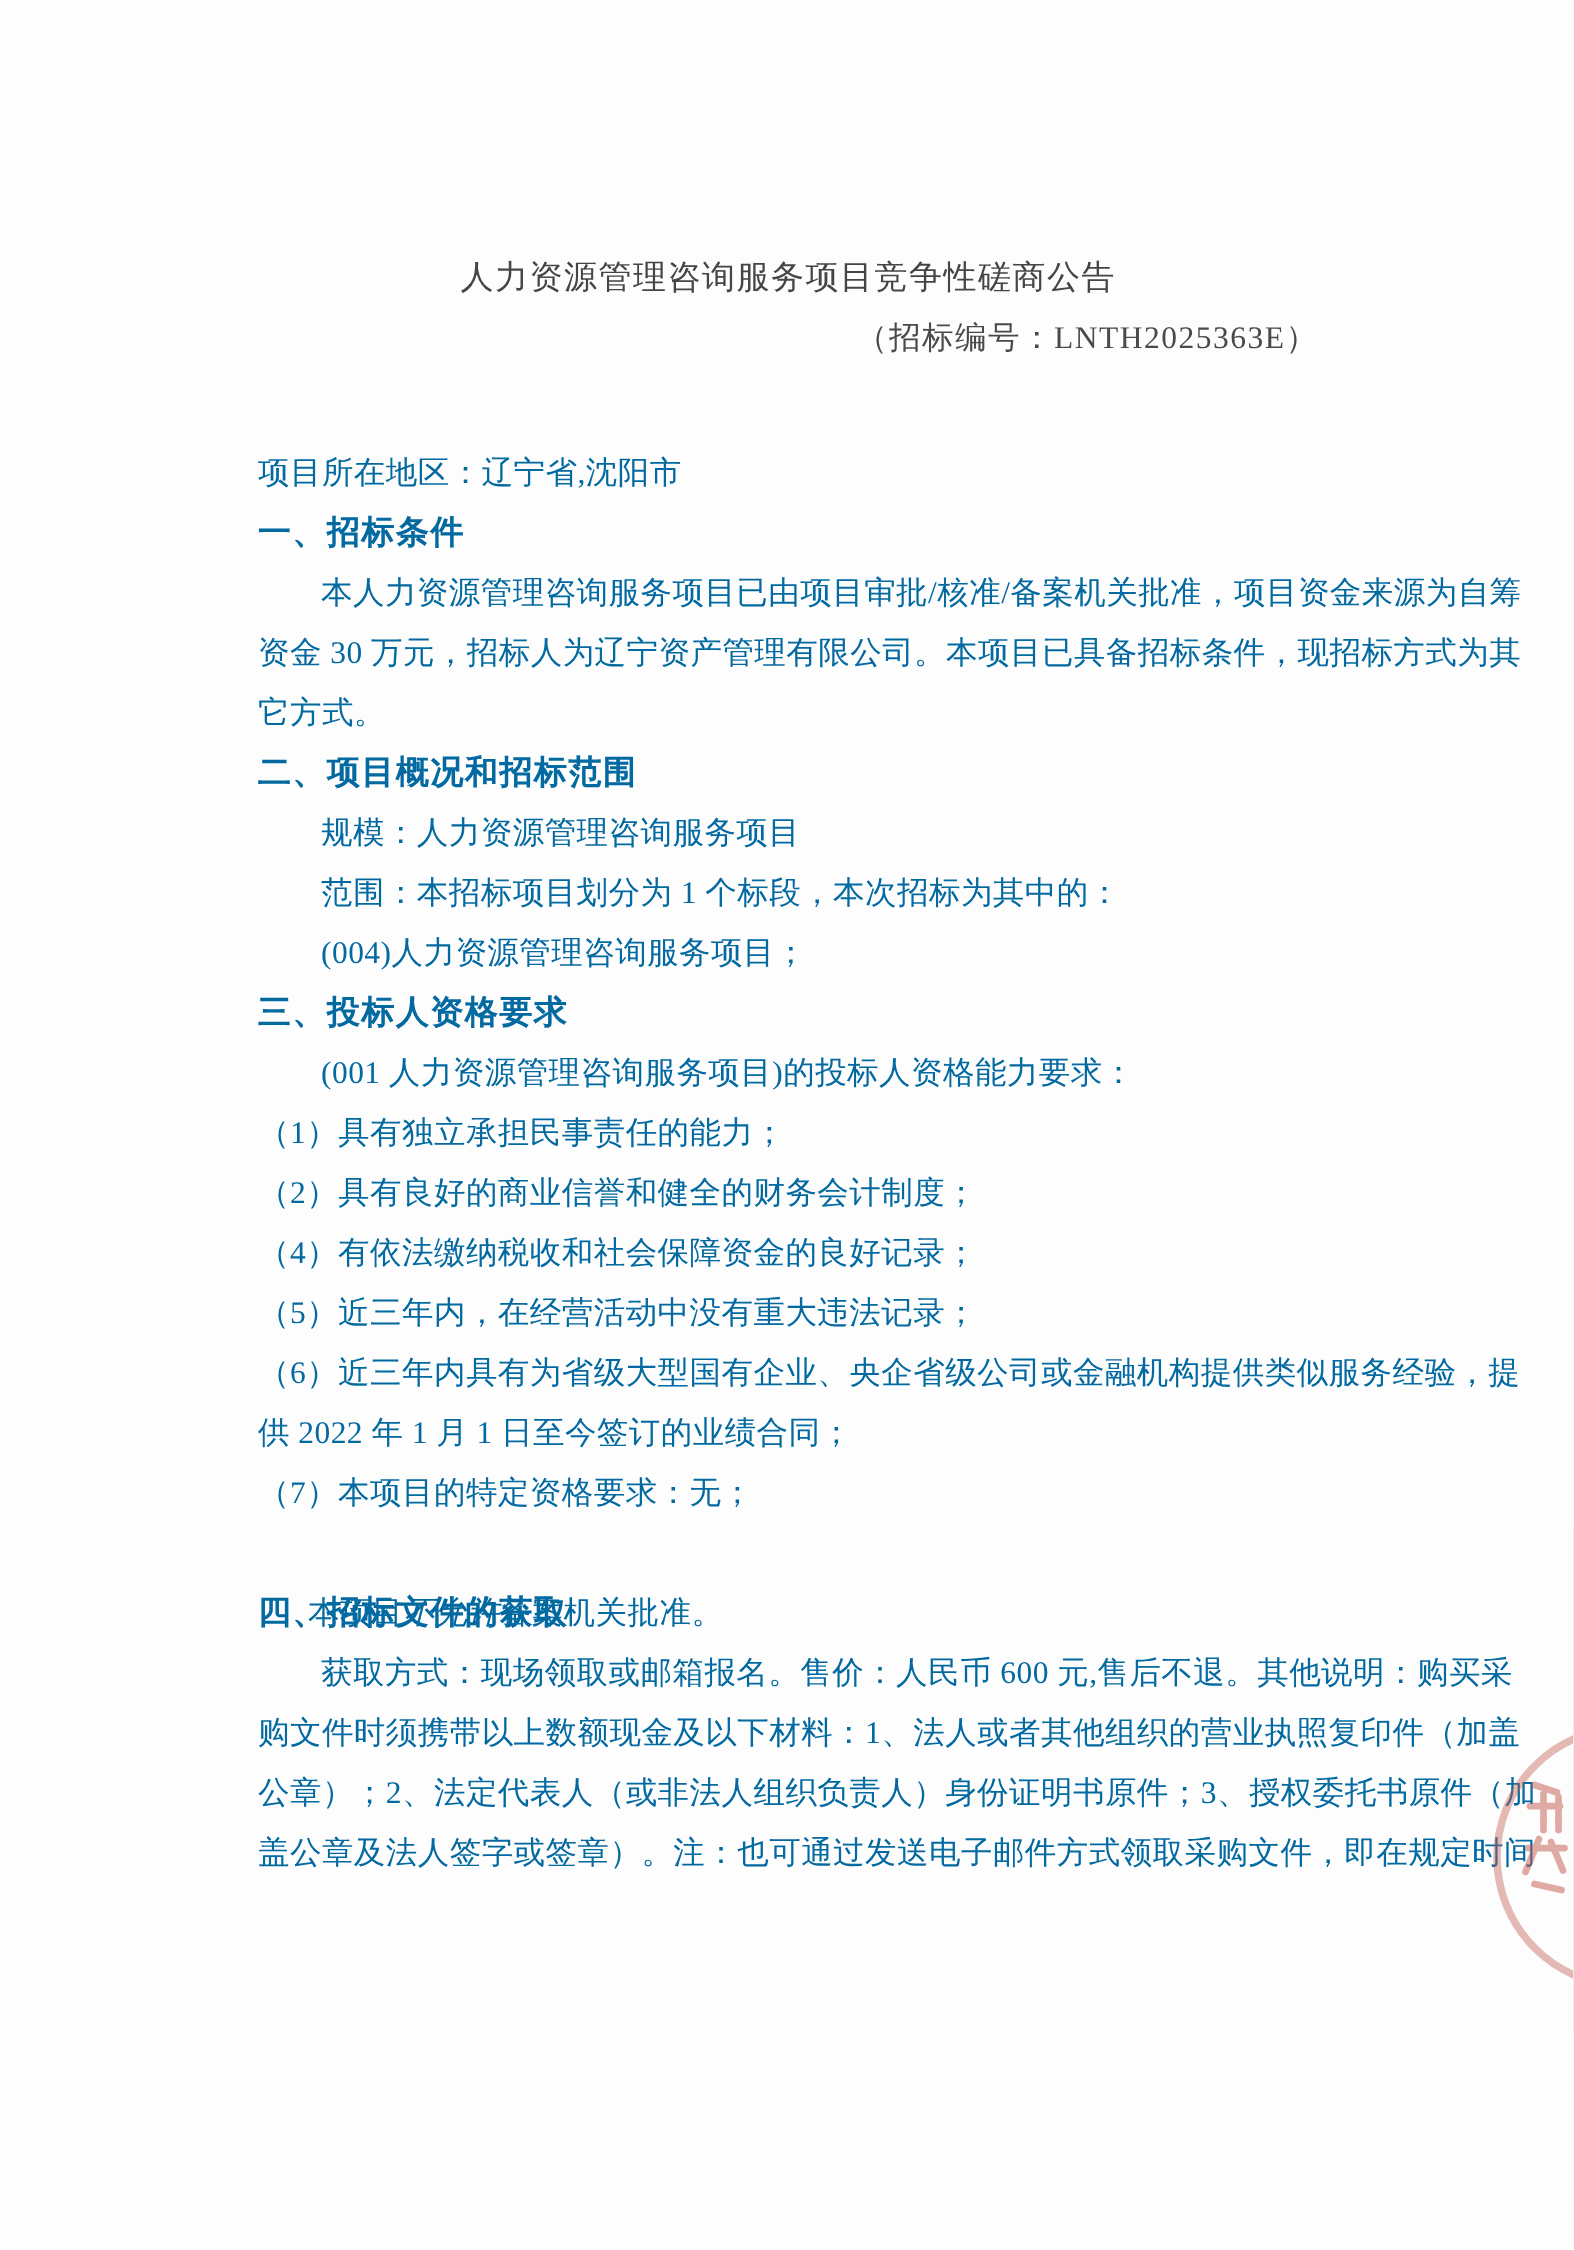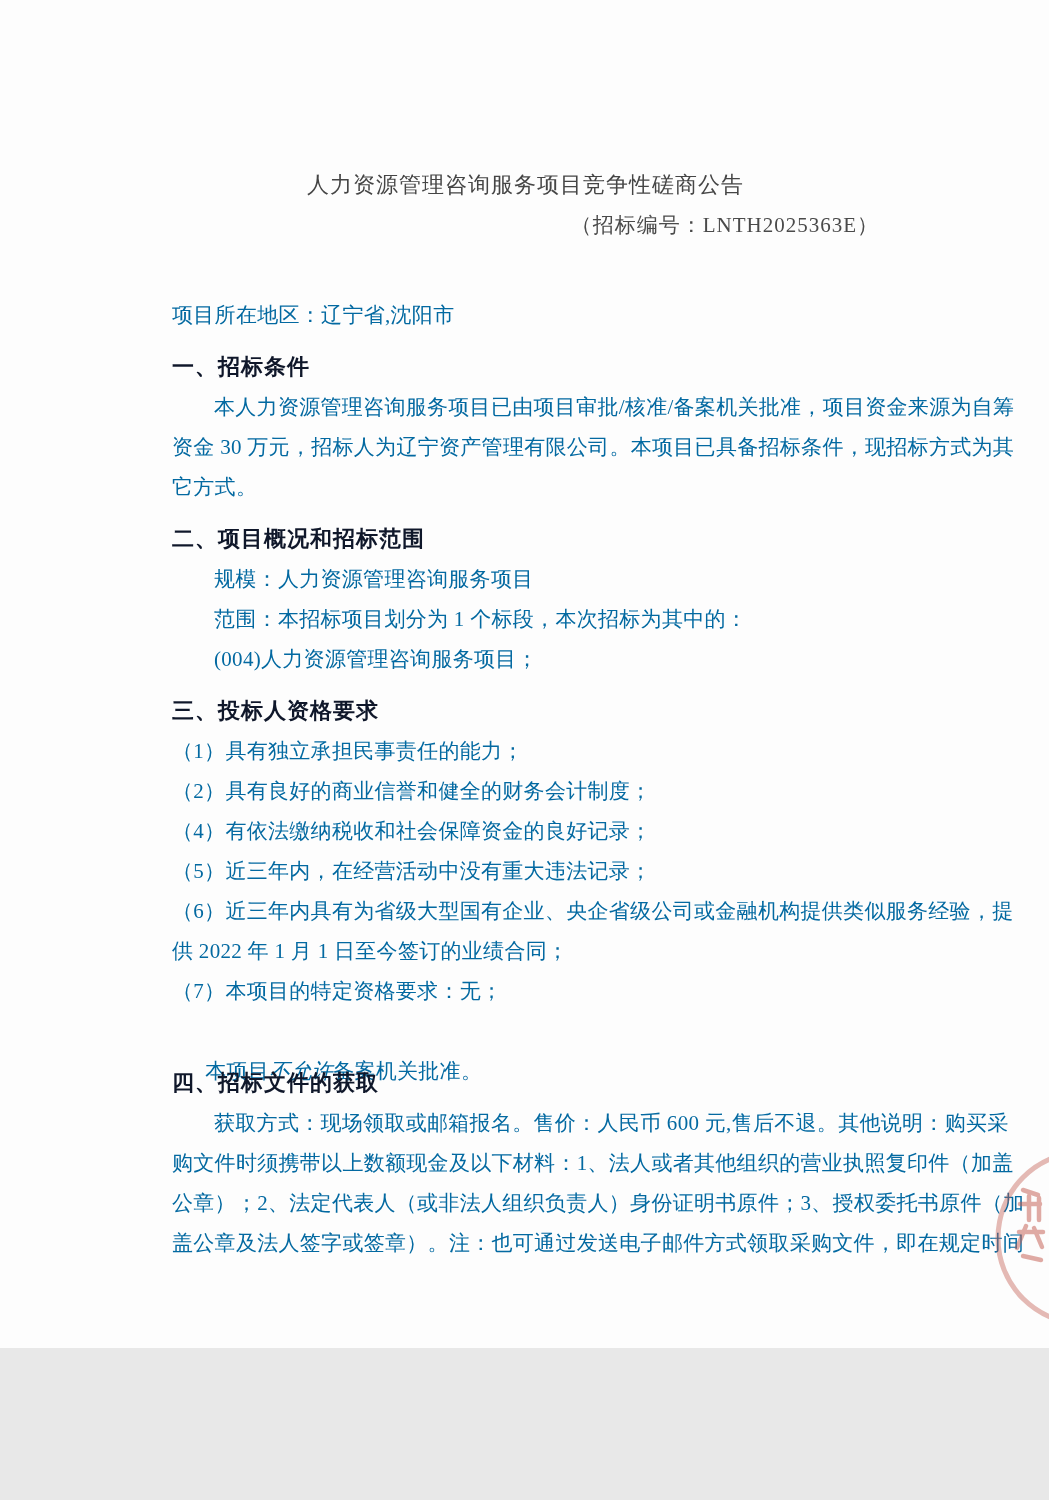--- a/index.html
+++ b/index.html
@@ -1,18 +1,18 @@
 <!DOCTYPE html>
 <html><head>
 <meta charset="utf-8">
 <style>
   html,body{margin:0;padding:0;background:#e8e8e8;}
   .page{
     position:relative;
-    width:1049px;height:1348px;
+    width:1049px;height:1500px;
     margin:0 auto;
     background:#fdfdfd;
     overflow:hidden;
     font-family:"Liberation Serif","DejaVu Serif",serif;
   }
   .content{
     position:absolute;left:172px;top:165px;width:707px;
   }
   .line{
     font-size:21px;
@@ -22,24 +22,23 @@
     letter-spacing:0.3px;
   }
   .line.indent{text-indent:42px;}
   .line.title{
     text-align:center;font-size:22px;color:#454545;letter-spacing:1px;
   }
   .line.subtitle{
     text-align:right;font-size:21px;color:#4a4a4a;margin-bottom:50px;letter-spacing:1px;
   }
   .line.heading{
-    font-weight:bold;font-size:22px;color:#0f172a;
+    font-weight:bold;font-size:22px;color:#0369a1;
     font-family:"Liberation Sans","DejaVu Sans",sans-serif;
     letter-spacing:1px;
-    margin-top:12px;
   }
   .italic{font-style:italic;}
   .stamp{
     position:absolute;left:993px;top:1138px;width:56px;height:205px;
     pointer-events:none;
   }
   .stamp svg{display:block;}
 </style>
 </head>
 <body>
@@ -55,20 +54,21 @@
     <div class="line indent">本人力资源管理咨询服务项目已由项目审批/核准/备案机关批准，项目资金来源为自筹</div>
     <div class="line">资金 30 万元，招标人为辽宁资产管理有限公司。本项目已具备招标条件，现招标方式为其</div>
     <div class="line">它方式。</div>
 
     <div class="line heading">二、项目概况和招标范围</div>
     <div class="line indent">规模：人力资源管理咨询服务项目</div>
     <div class="line indent">范围：本招标项目划分为 1 个标段，本次招标为其中的：</div>
     <div class="line indent">(004)人力资源管理咨询服务项目；</div>
 
     <div class="line heading">三、投标人资格要求</div>
+    <div class="line indent">(001 人力资源管理咨询服务项目)的投标人资格能力要求：</div>
     <div class="line">（1）具有独立承担民事责任的能力；</div>
     <div class="line">（2）具有良好的商业信誉和健全的财务会计制度；</div>
     <div class="line">（4）有依法缴纳税收和社会保障资金的良好记录；</div>
     <div class="line">（5）近三年内，在经营活动中没有重大违法记录；</div>
     <div class="line">（6）近三年内具有为省级大型国有企业、央企省级公司或金融机构提供类似服务经验，提</div>
     <div class="line">供 2022 年 1 月 1 日至今签订的业绩合同；</div>
     <div class="line">（7）本项目的特定资格要求：无；</div>
     <div class="line indent">
       <span>本项目</span><span class="italic">不允许</span><span>备案机关批准。</span>
     </div>

